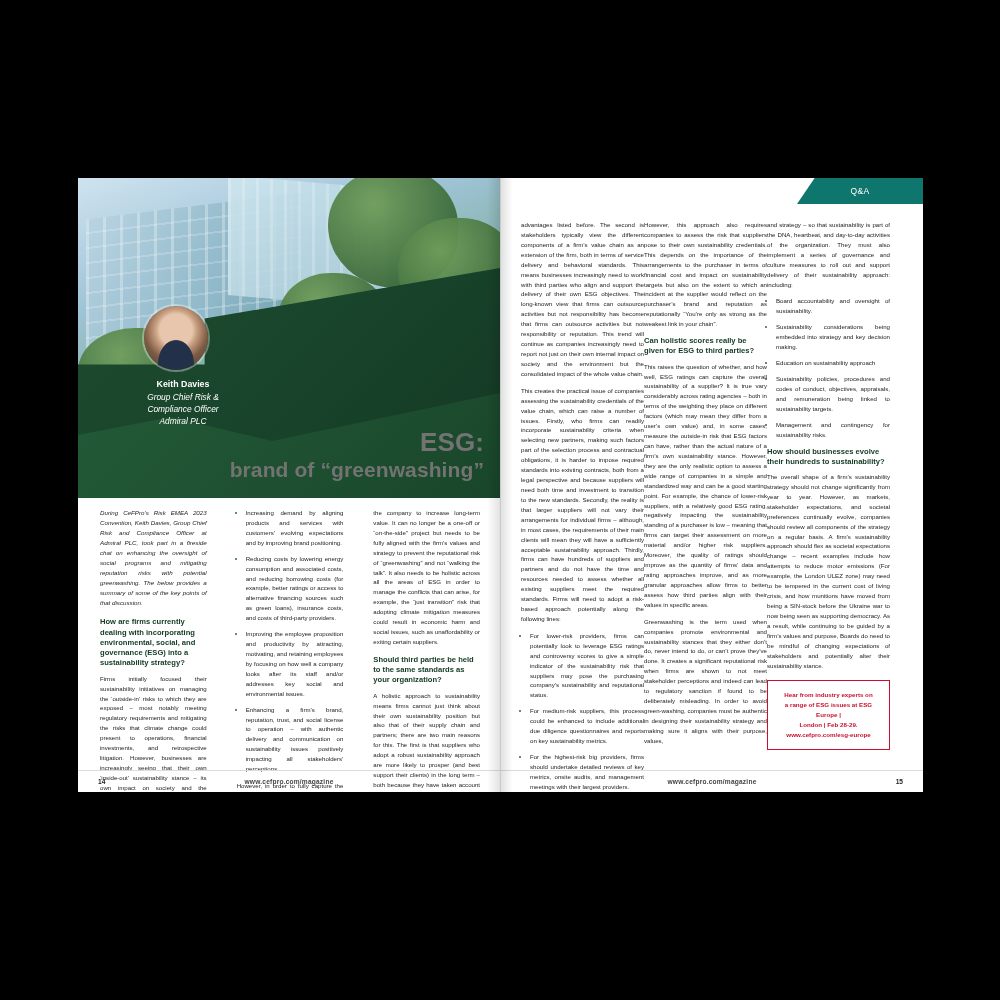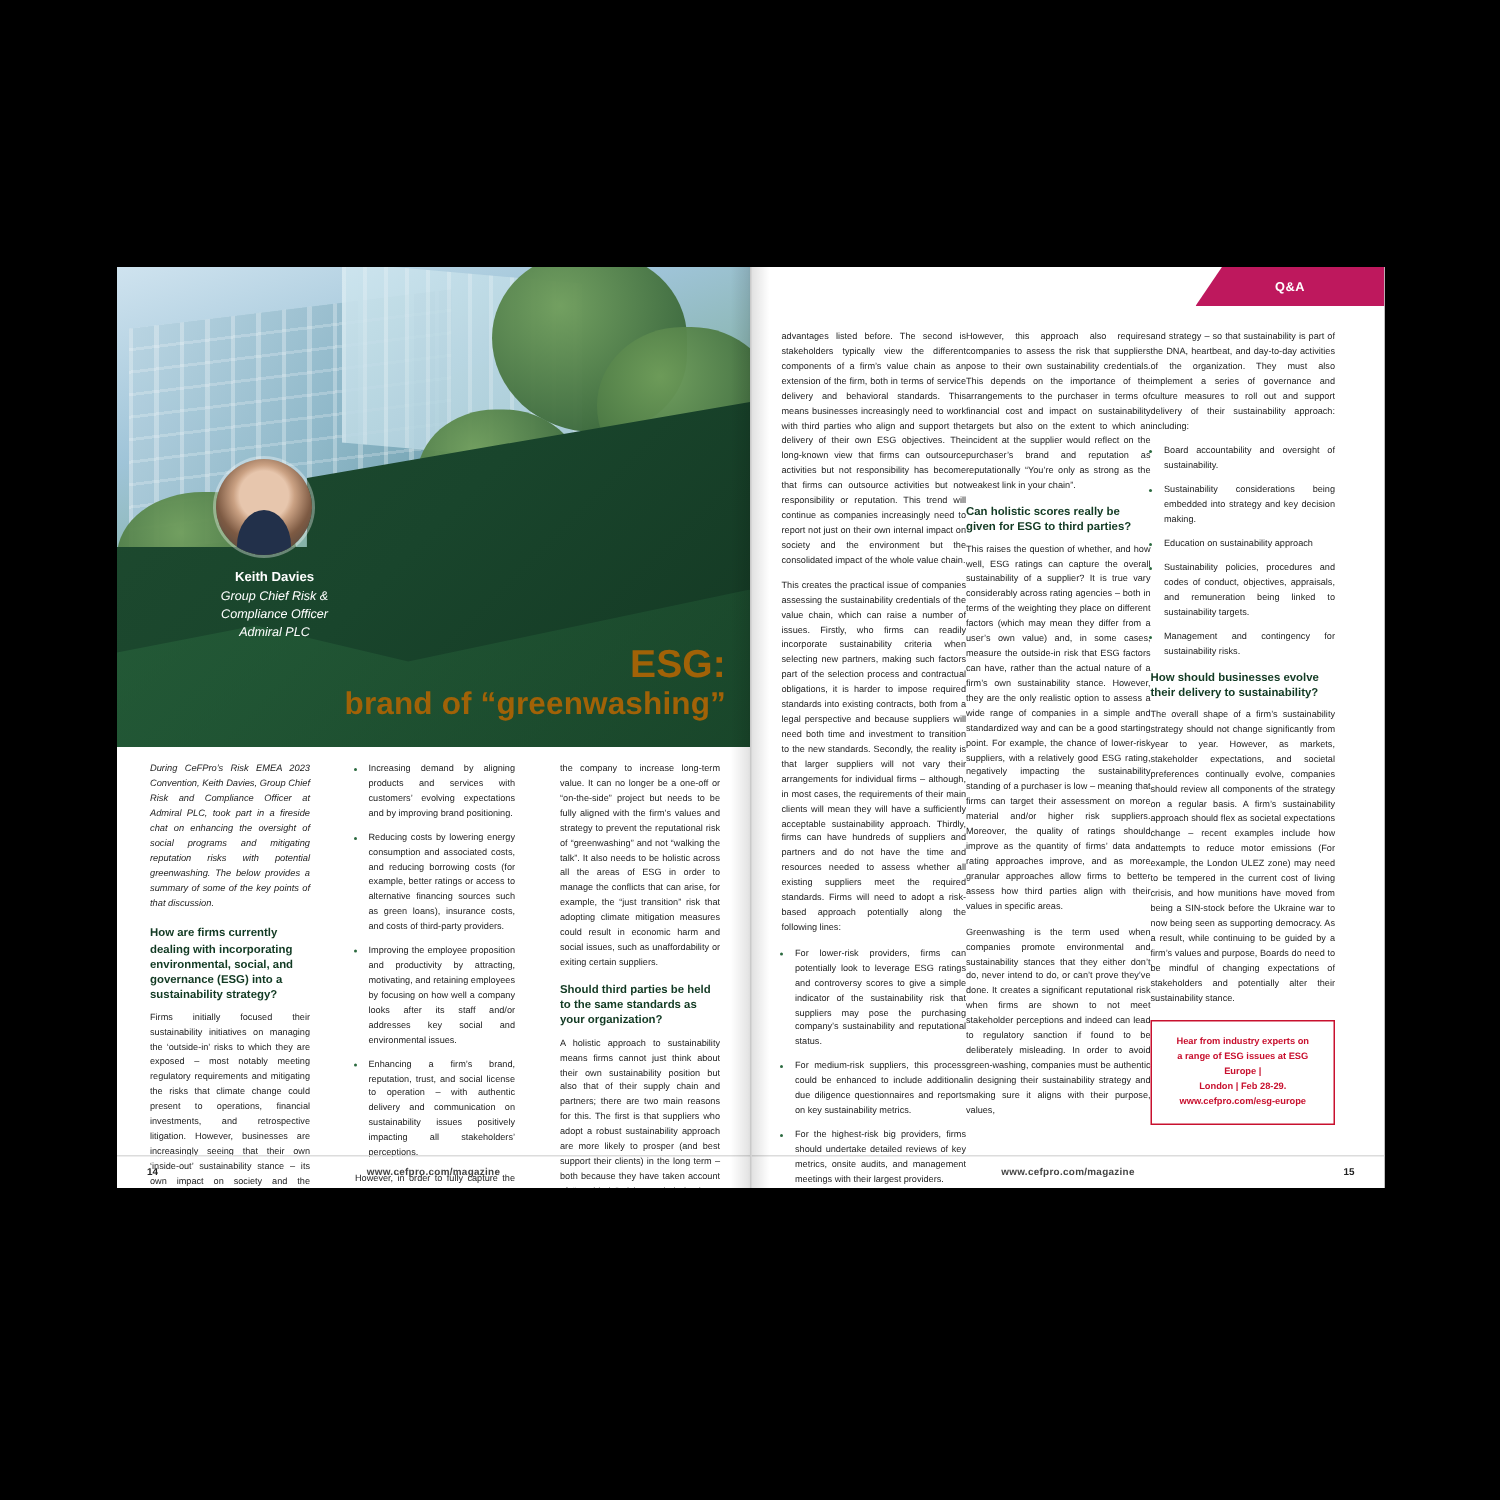--- a/index.html
+++ b/index.html
@@ -96,21 +96,21 @@
     background:#22304a;
   }
   .byline {
     position:absolute; left:20px; top:200px; width:170px; z-index:5;
     color:#fff; text-align:center; font-size:8.4px; line-height:1.45; font-style:italic;
   }
   .byline .nm { font-weight:bold; font-style:normal; font-size:8.8px; }
 
   .hero-title {
     position:absolute; right:16px; bottom:16px; z-index:5;
-    width:300px; text-align:right; color:#a16207;
+    width:300px; text-align:right; color:#737373;
     font-weight:bold; line-height:1.16; letter-spacing:.1px;
   }
   .hero-title .l1 { font-size:26px; display:block; }
   .hero-title .l2 { font-size:21px; display:block; }
   .hero-title .l3 { font-size:21px; display:block; }
 
   
   .lp-body {
     position:absolute; left:22px; top:330px; right:20px; bottom:34px;
     display:flex; gap:30px;
@@ -129,23 +129,23 @@
   }
   ul.bl { margin:0 0 7px 0; padding:0 0 0 9px; }
   ul.bl li {
     font-size:6.1px; line-height:1.63; color:#222; margin:0 0 6px 0; text-align:justify;
   }
   ul.bl li::marker { color:#2b6a3f; }
 
   
   .qa-tab {
     position:absolute; right:0; top:0; width:126px; height:26px; z-index:5;
-    background:#be185d; color:#fff;
+    background:#0f766e; color:#fff;
     display:flex; align-items:center; justify-content:center;
-    font-size:8.5px; font-weight:bold; letter-spacing:.4px;
+    font-size:8.5px; font-weight:normal; letter-spacing:.4px;
     clip-path:polygon(14% 0%, 100% 0%, 100% 100%, 0% 100%);
   }
   .rp-body {
     position:absolute; left:20px; top:42px; right:18px; bottom:34px;
     display:flex; 
   }
   .rcol { width:123px; }
 
   .promo {
     margin-top:10px;
@@ -261,21 +261,21 @@
 
         <div class="rcol">
           <p class="bt">and strategy – so that sustainability is part of the DNA, heartbeat, and day-to-day activities of the organization. They must also implement a series of governance and culture measures to roll out and support delivery of their sustainability approach: including:</p>
           <ul class="bl">
             <li>Board accountability and oversight of sustainability.</li>
             <li>Sustainability considerations being embedded into strategy and key decision making.</li>
             <li>Education on sustainability approach</li>
             <li>Sustainability policies, procedures and codes of conduct, objectives, appraisals, and remuneration being linked to sustainability targets.</li>
             <li>Management and contingency for sustainability risks.</li>
           </ul>
-          <h3 class="qh">How should businesses evolve their delivery to sustainability?</h3>
+          <h3 class="qh">How should businesses evolve their hundreds to sustainability?</h3>
           <p class="bt">The overall shape of a firm’s sustainability strategy should not change significantly from year to year. However, as markets, stakeholder expectations, and societal preferences continually evolve, companies should review all components of the strategy on a regular basis. A firm’s sustainability approach should flex as societal expectations change – recent examples include how attempts to reduce motor emissions (For example, the London ULEZ zone) may need to be tempered in the current cost of living crisis, and how munitions have moved from being a SIN-stock before the Ukraine war to now being seen as supporting democracy. As a result, while continuing to be guided by a firm’s values and purpose, Boards do need to be mindful of changing expectations of stakeholders and potentially alter their sustainability stance.</p>
 
           <div class="promo">
             <div>Hear from industry experts on</div>
             <div>a range of ESG issues at ESG Europe |</div>
             <div>London | Feb 28-29.</div>
             <div>www.cefpro.com/esg-europe</div>
           </div>
         </div>
       </div>

